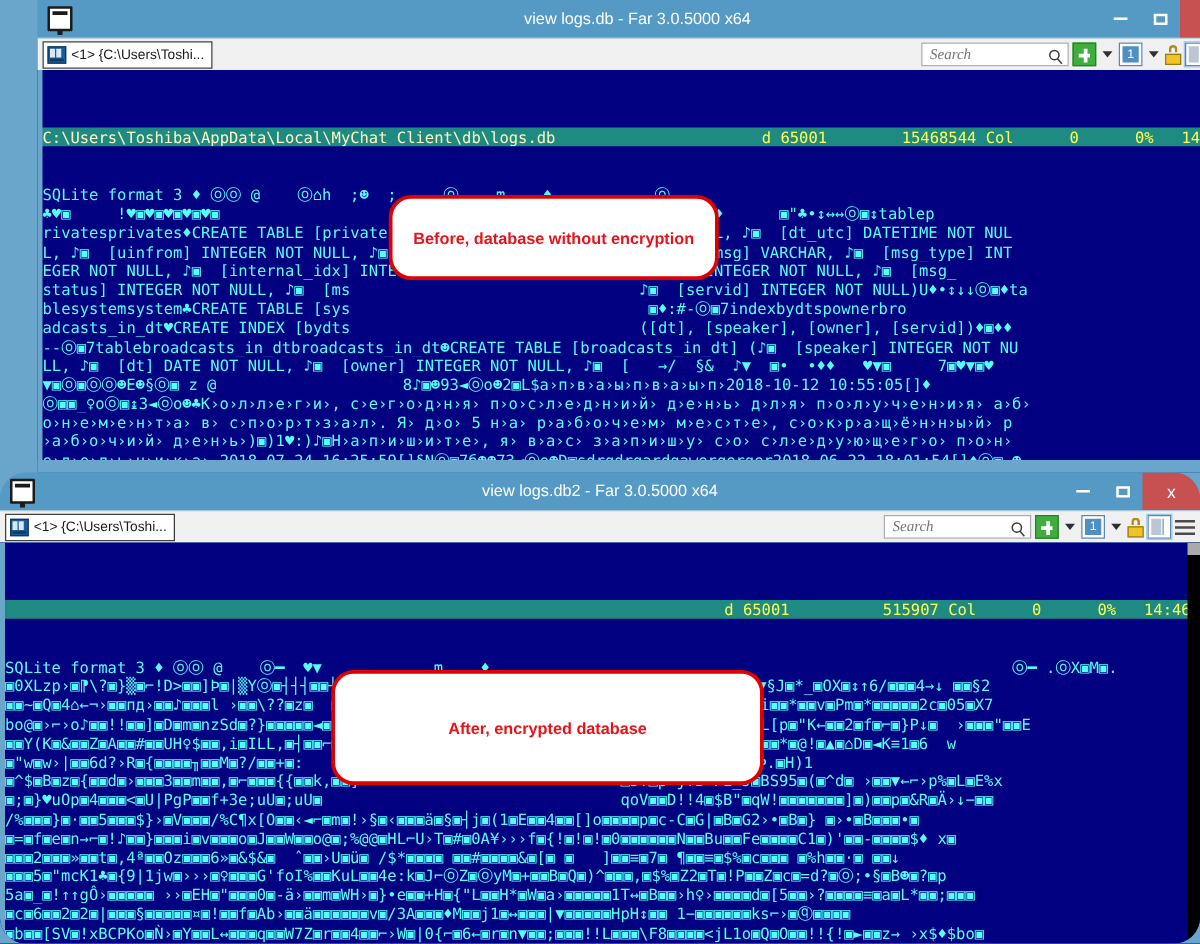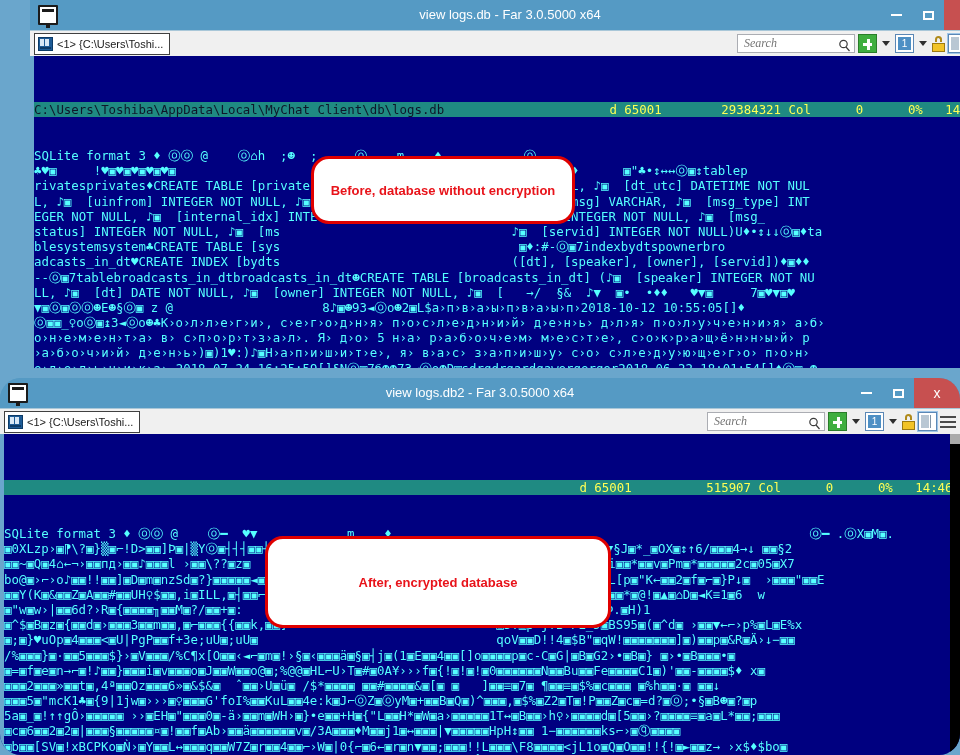--- a/index.html
+++ b/index.html
@@ -297,21 +297,21 @@
   .status-line {
     background: #1f8a82;
     color: #ffff55;
     display: flex;
     height: 15px;
     line-height: 15px;
     overflow: hidden;
     padding-left: 4px;
     box-sizing: border-box;
   }
-  .status-line .path { color: #0f172a; white-space: pre; }
+  .status-line .path { color: #fef9c3; white-space: pre; }
   .status-line .tail {
     margin-left: auto;
     display: flex;
     white-space: pre;
   }
   .content {
     color: #55ffff;
     padding-left: 4px;
     padding-top: 1px;
   }
@@ -416,21 +416,21 @@
       </div>
     </div>
 
     <div class="viewer viewer-top">
       <div class="left-edge"></div>
       <div class="status-line">
         <span class="path">C:\Users\Toshiba\AppData\Local\MyChat Client\db\logs.db</span>
         <span class="tail">
           <span>d</span><span>&nbsp;</span>
           <span>65001</span><span>&nbsp;&nbsp;&nbsp;&nbsp;&nbsp;&nbsp;&nbsp;&nbsp;</span>
-          <span>29384321</span><span>&nbsp;</span>
+          <span>15468544</span><span>&nbsp;</span>
           <span>Col</span><span>&nbsp;&nbsp;&nbsp;&nbsp;&nbsp;&nbsp;</span>
           <span>0</span><span>&nbsp;&nbsp;&nbsp;&nbsp;&nbsp;&nbsp;</span>
           <span>0%</span><span>&nbsp;&nbsp;&nbsp;</span>
           <span>14:43</span><span>&nbsp;</span>
         </span>
       </div>
       <div class="content"><div class="line">SQLite format 3 ♦ ⓞⓞ @    ⓞ⌂h  ;☻  ;     ⓞ    m    ♦           ⓞ                                                         ⓞ⌂h .ⓞX♣</div><div class="line">♣♥▣     !♥▣♥▣♥▣♥▣♥▣                                                   ♦♦♦      ▣"♣•↕↔↔ⓞ▣↕tablep</div><div class="line">rivatesprivates♦CREATE TABLE [privates] (♪▣  [uin_owner] INTEGER NOT NULL, ♪▣  [dt_utc] DATETIME NOT NUL</div><div class="line">L, ♪▣  [uinfrom] INTEGER NOT NULL, ♪▣  [uinwith] INTEGER NOT NULL, ♪▣  [msg] VARCHAR, ♪▣  [msg_type] INT</div><div class="line">EGER NOT NULL, ♪▣  [internal_idx] INTEGER NOT NULL, ♪▣  [_app_type_id] INTEGER NOT NULL, ♪▣  [msg_</div><div class="line">status] INTEGER NOT NULL, ♪▣  [ms                               ♪▣  [servid] INTEGER NOT NULL)U♦•↕↓↓ⓞ▣♦ta</div><div class="line">blesystemsystem♣CREATE TABLE [sys                                ▣♦:#-ⓞ▣7indexbydtspownerbro</div><div class="line">adcasts_in_dt♥CREATE INDEX [bydts                               ([dt], [speaker], [owner], [servid])♦▣♦♦</div><div class="line">--ⓞ▣7tablebroadcasts_in_dtbroadcasts_in_dt☻CREATE TABLE [broadcasts_in_dt] (♪▣  [speaker] INTEGER NOT NU</div><div class="line">LL, ♪▣  [dt] DATE NOT NULL, ♪▣  [owner] INTEGER NOT NULL, ♪▣  [   →/  §&amp;  ♪▼  ▣•  •♦♦   ♥▼▣     7▣♥▼▣♥</div><div class="line">▼▣ⓞ▣ⓞⓞ☻E☻§ⓞ▣ z @                    8♪▣☻93◄ⓞo☻2▣L$а›п›в›а›ы›п›в›а›ы›п›2018-10-12 10:55:05[]♦</div><div class="line">ⓞ▣▣_♀oⓞ▣↨3◄ⓞo☻♣К›о›л›л›е›г›и›, с›е›г›о›д›н›я› п›о›с›л›е›д›н›и›й› д›е›н›ь› д›л›я› п›о›л›у›ч›е›н›и›я› а›б›</div><div class="line">о›н›е›м›е›н›т›а› в› с›п›о›р›т›з›а›л›. Я› д›о› 5 н›а› р›а›б›о›ч›е›м› м›е›с›т›е›, с›о›к›р›а›щ›ё›н›н›ы›й› р</div><div class="line">›а›б›о›ч›и›й› д›е›н›ь›)▣)1♥:)♪▣Н›а›п›и›ш›и›т›е›, я› в›а›с› з›а›п›и›ш›у› с›о› с›л›е›д›у›ю›щ›е›г›о› п›о›н›</div><div class="line">е›д›е›л›ь›н›и›к›а›.2018-07-24 16:25:59[]§Nⓞ▣7б☻☻73◄ⓞo☻D▣sdrgdrgardgawergerger2018-06-22 18:01:54[]♦ⓞ▣.☻</div></div>
       <div class="vscroll"><div class="thumb"></div></div>
     </div>
     <div class="win-bottom-rule"></div>

